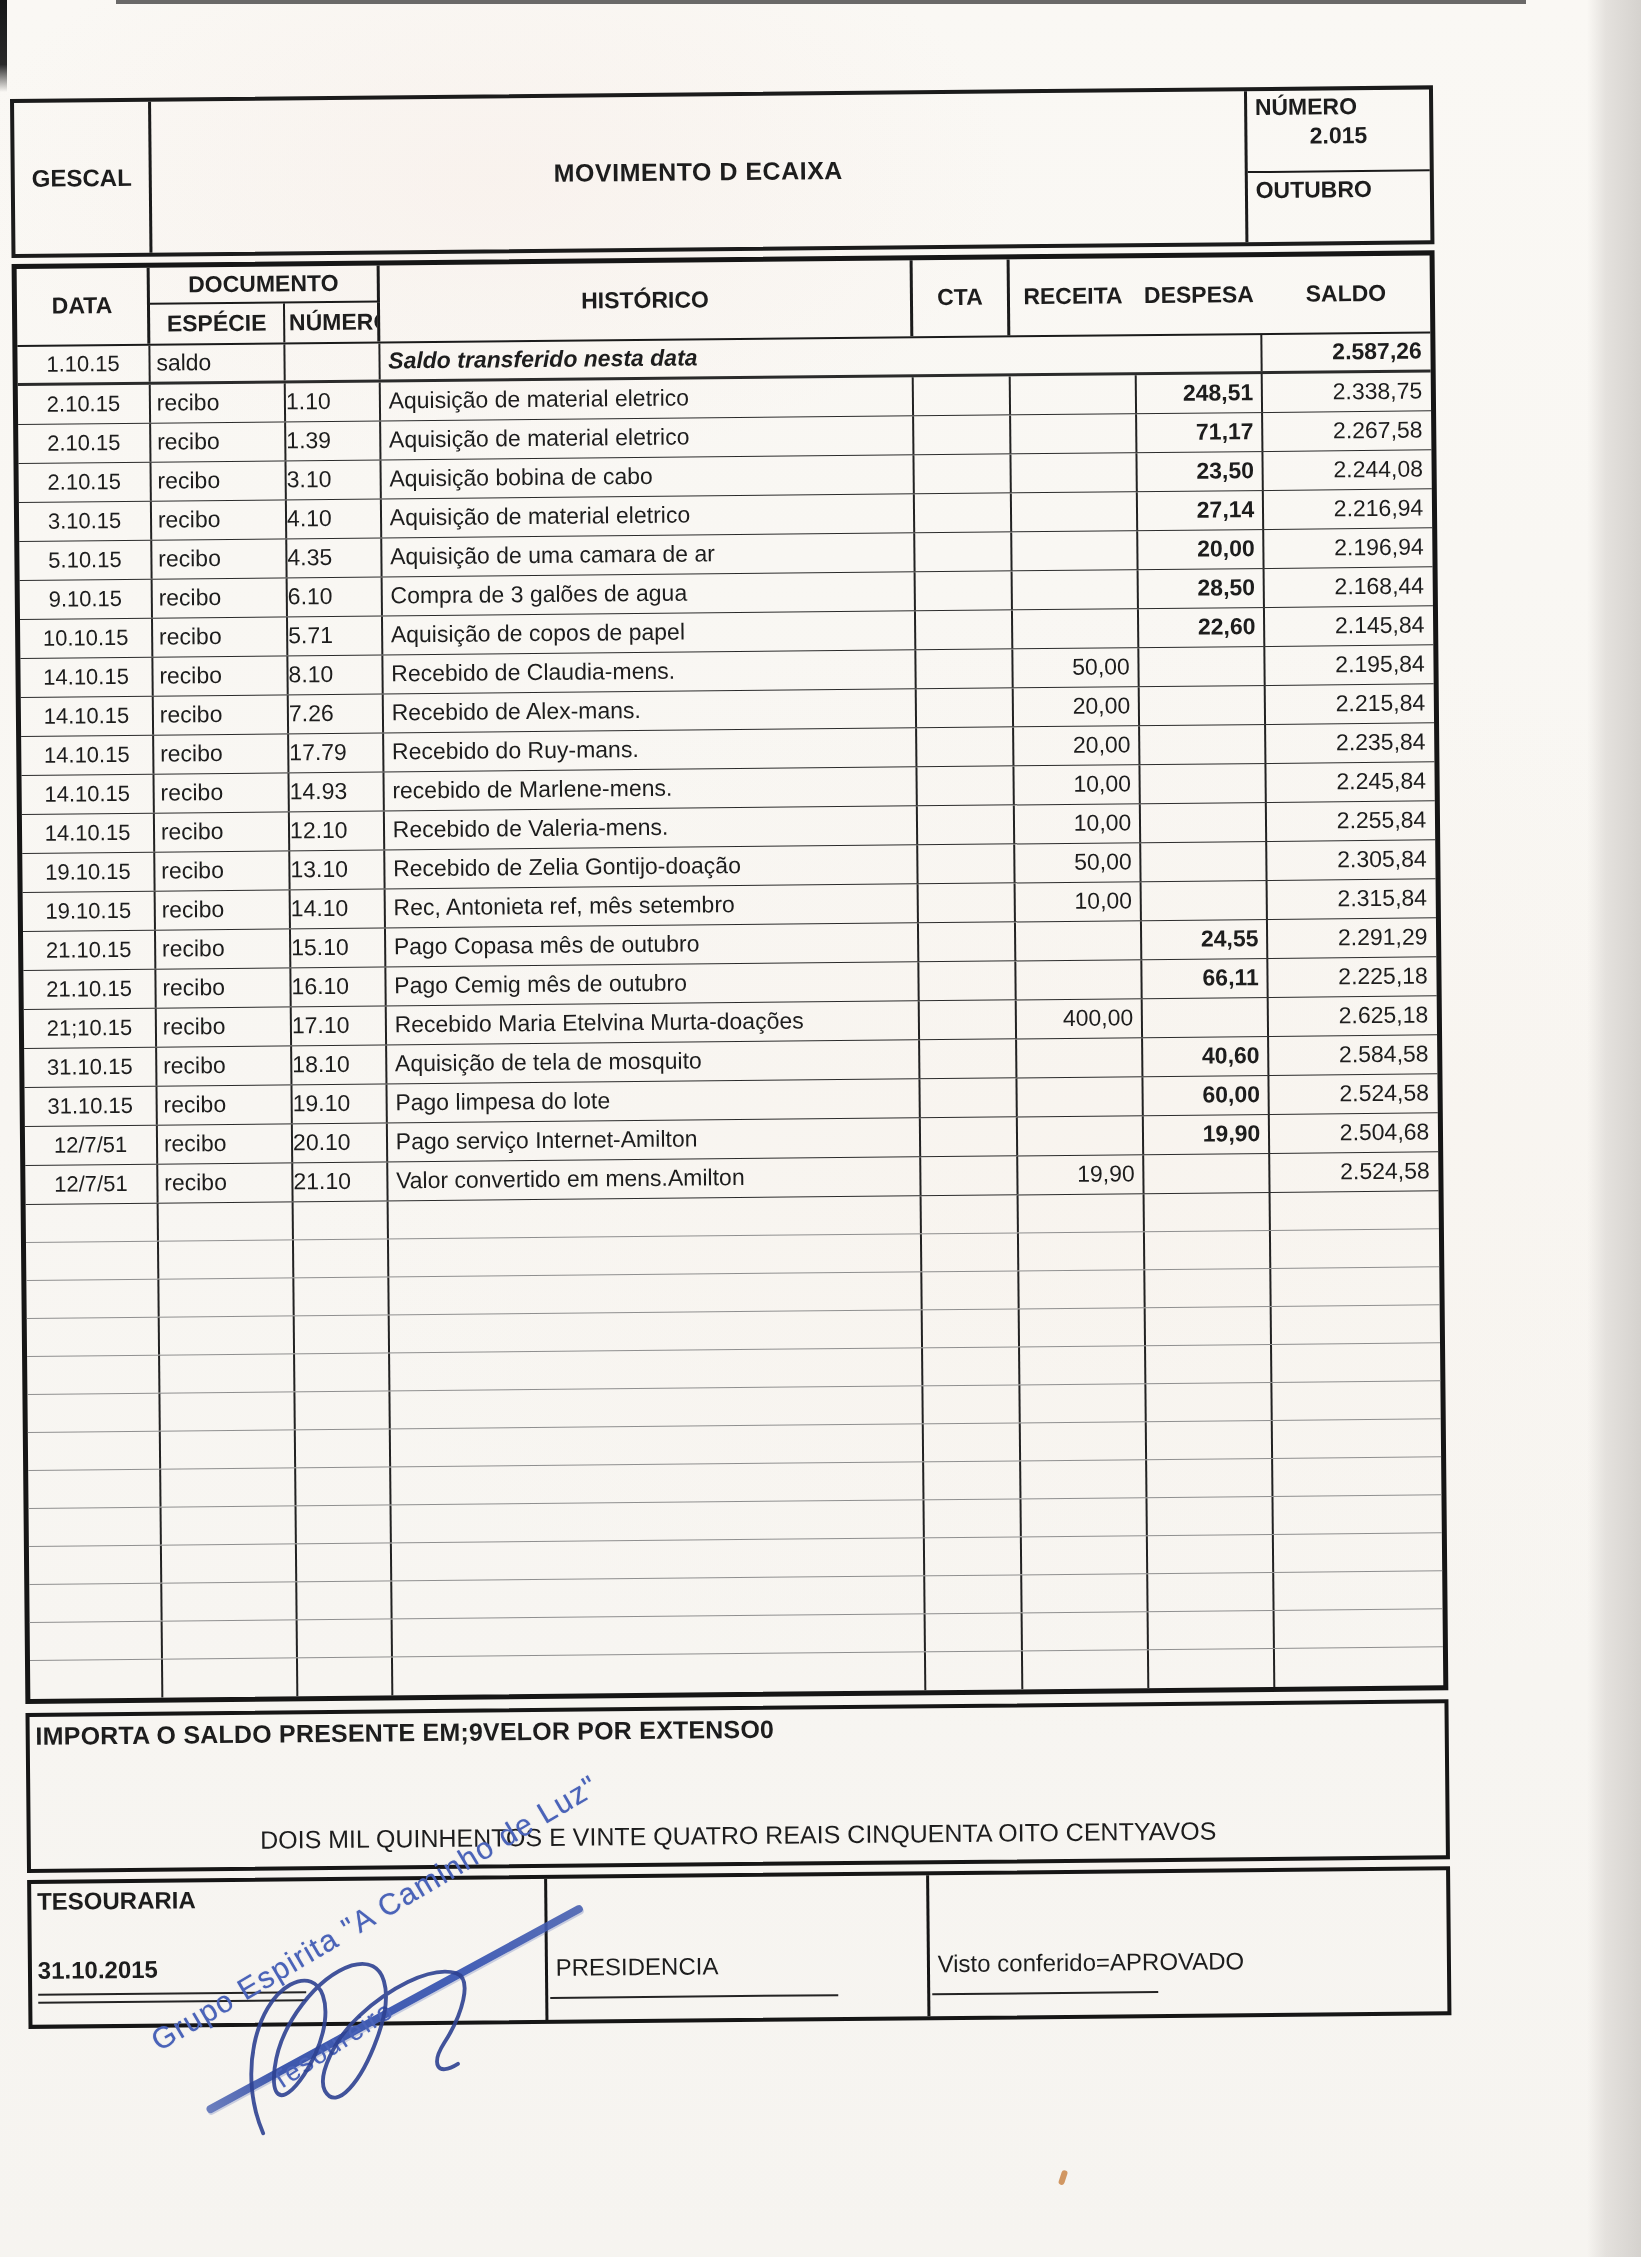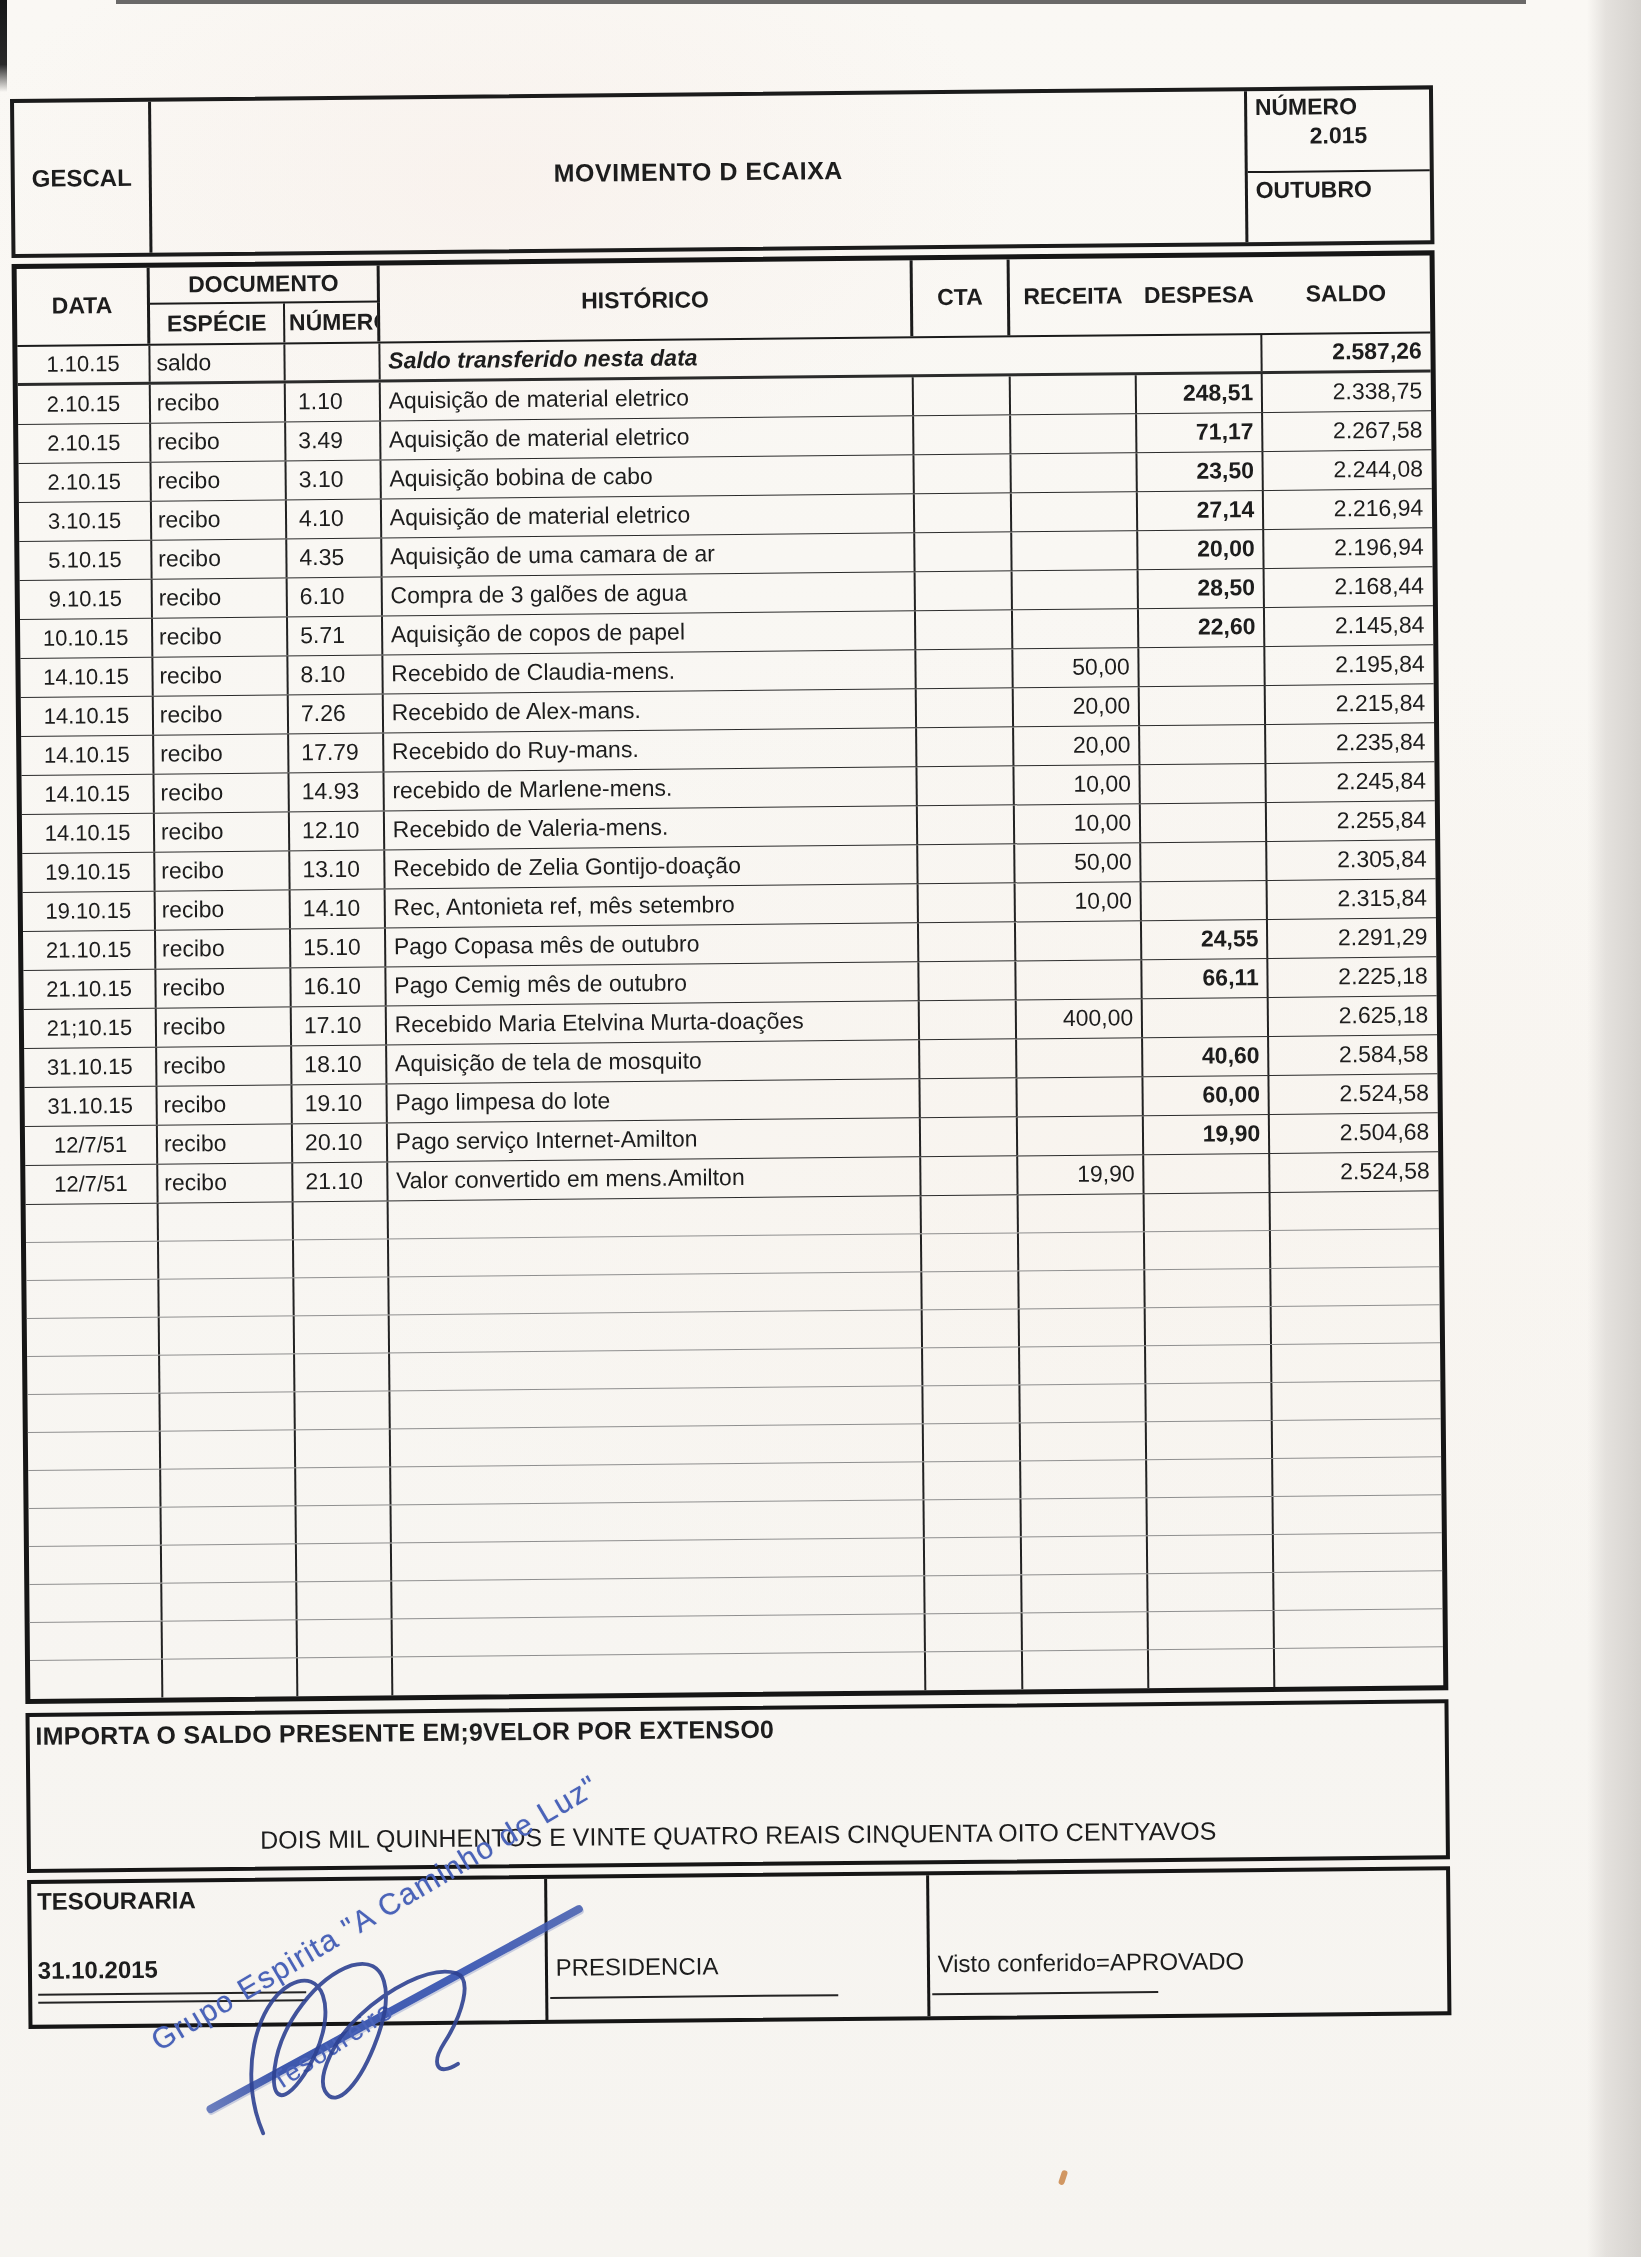--- a/index.html
+++ b/index.html
@@ -51,21 +51,21 @@
   .h-rds span{display:inline-block;text-align:center;}
   .h-rec,.h-des{width:126px;}
   .h-sal{flex:1;}
 
   .trow{display:grid;grid-template-columns:var(--cols);height:39px;border-bottom:1.9px solid #2b2b2b;}
   .trow:last-of-type{border-bottom:none;}
   .td{display:flex;align-items:center;padding:0 5.8px;overflow:hidden;white-space:nowrap;
     font-size:23px;border-right:2.9px solid #222;}
   .td:last-child{border-right:none;}
   .c-date{justify-content:center;padding:0 1.9px;font-size:22px;}
-  .c-num{padding-left:12px;text-align:center;}
+  .c-num{padding-left:0;text-align:center;}
   .c-hist{padding-left:7.7px;}
   .c-histmerge{grid-column:4/8;padding-left:7.7px;}
   .c-cta,.c-rec,.c-des{justify-content:flex-end;padding-right:7.7px;}
   .c-sal{justify-content:flex-end;padding-right:8.7px;}
   .c-des{font-weight:700;}
   .saldo-row{border-bottom-width:3.9px;}
   .saldo-row .c-histmerge{font-weight:700;font-style:italic;}
   .saldo-row .c-sal{font-weight:700;}
   .erow{display:grid;grid-template-columns:var(--cols);height:38px;border-bottom:1px solid #8f8f8f;}
   .erow:last-of-type{border-bottom:none;}
@@ -158,21 +158,21 @@
             <div class="td c-num">1.10</div>
             <div class="td c-hist">Aquisição de material eletrico</div>
             <div class="td c-cta"></div>
             <div class="td c-rec"></div>
             <div class="td c-des">248,51</div>
             <div class="td c-sal">2.338,75</div>
           </div>
           <div class="trow">
             <div class="td c-date">2.10.15</div>
             <div class="td c-esp">recibo</div>
-            <div class="td c-num">3.49</div>
+            <div class="td c-num">1.39</div>
             <div class="td c-hist">Aquisição de material eletrico</div>
             <div class="td c-cta"></div>
             <div class="td c-rec"></div>
             <div class="td c-des">71,17</div>
             <div class="td c-sal">2.267,58</div>
           </div>
           <div class="trow">
             <div class="td c-date">2.10.15</div>
             <div class="td c-esp">recibo</div>
             <div class="td c-num">3.10</div>

